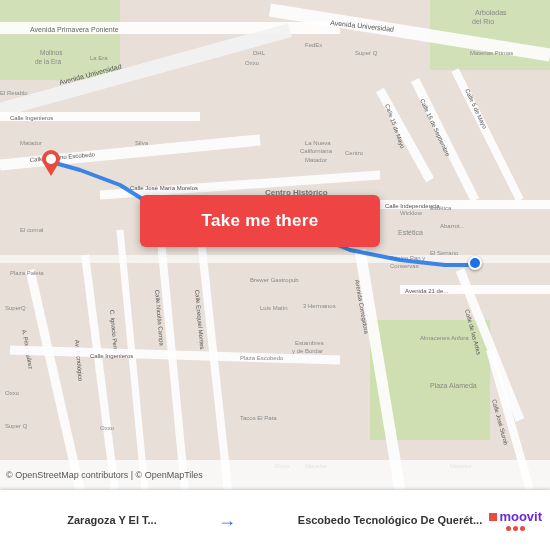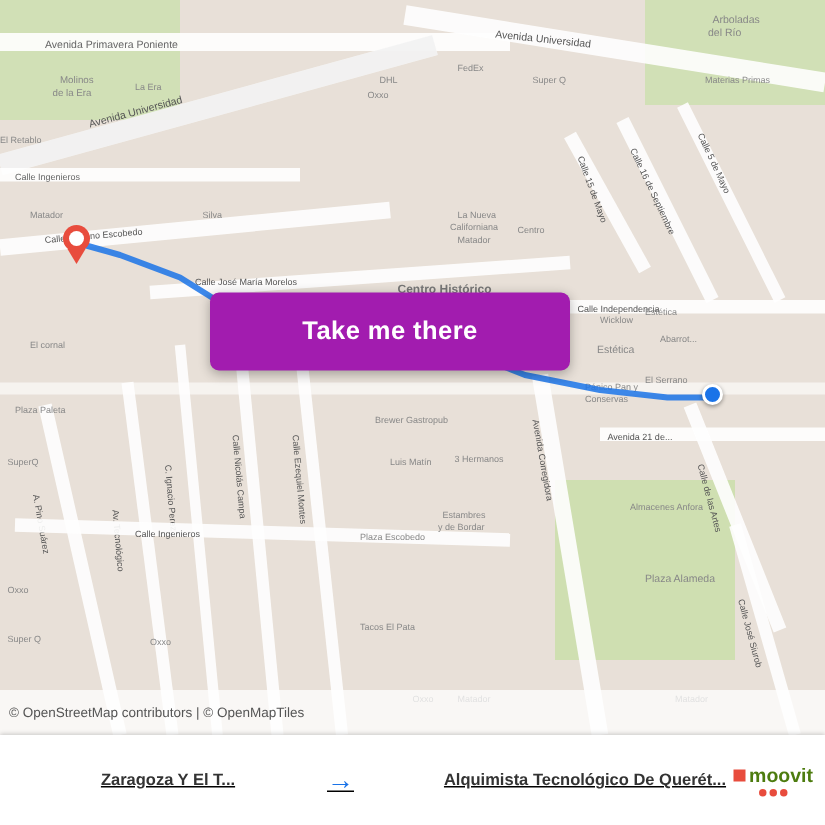--- a/index.html
+++ b/index.html
@@ -21,21 +21,21 @@
       height: 100%;
     }
 
     
     .take-me-there-btn {
       position: absolute;
       top: 195px;
       left: 140px;
       width: 240px;
       height: 52px;
-      background: #a21caf;
+      background: #ef4444;
       border-radius: 6px;
       display: flex;
       align-items: center;
       justify-content: center;
       cursor: pointer;
       box-shadow: 0 2px 8px rgba(0,0,0,0.3);
     }
 
     .take-me-there-btn span {
       color: white;
@@ -64,21 +64,20 @@
       position: absolute;
       bottom: 0;
       left: 0;
       width: 550px;
       height: 60px;
       background: #fff;
       display: flex;
       align-items: center;
       padding: 10px 12px;
       box-shadow: 0 -1px 3px rgba(0,0,0,0.2);
-      text-decoration: underline;
     }
 
     .route-from {
       font-size: 11px;
       color: #333;
       font-weight: 600;
       flex: 1;
       text-align: center;
       padding: 0 4px;
     }
@@ -282,26 +281,26 @@
   </div>
 
   <div class="attribution">
     <span class="openstreetmap-credit">© OpenStreetMap contributors | © OpenMapTiles</span>
   </div>
 </div>
 
 <div id="bottom-bar">
   <span class="route-from">Zaragoza Y El T...</span>
   <span class="route-arrow">→</span>
-  <span class="route-to">Alquimista Tecnológico De Querét...</span>
+  <span class="route-to">Escobedo Tecnológico De Querét...</span>
 
   <div class="moovit-logo" style="position:absolute; right:8px; top:5px; bottom:5px; display:flex; flex-direction:column; align-items:center; justify-content:center;">
     <div style="display:flex; align-items:center; gap:2px;">
       <div style="width:8px;height:8px;background:#e84c3d;border-radius:50;"></div>
-      <span style="font-size:13px;font-weight:bold;color:#4d7c0f;font-family:Arial,sans-serif;">moovit</span>
+      <span style="font-size:13px;font-weight:bold;color:#6d28d9;font-family:Arial,sans-serif;">moovit</span>
     </div>
     <div style="display:flex;gap:2px;margin-top:2px;">
       <div style="width:5px;height:5px;background:#e84c3d;border-radius:50%;"></div>
       <div style="width:5px;height:5px;background:#e84c3d;border-radius:50%;"></div>
       <div style="width:5px;height:5px;background:#e84c3d;border-radius:50%;"></div>
     </div>
   </div>
 </div>
 
 </body></html>

